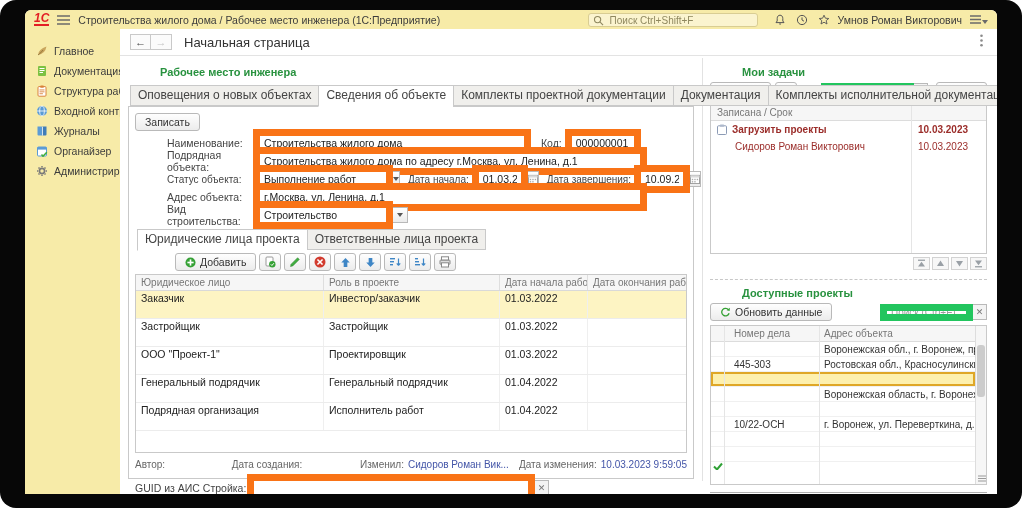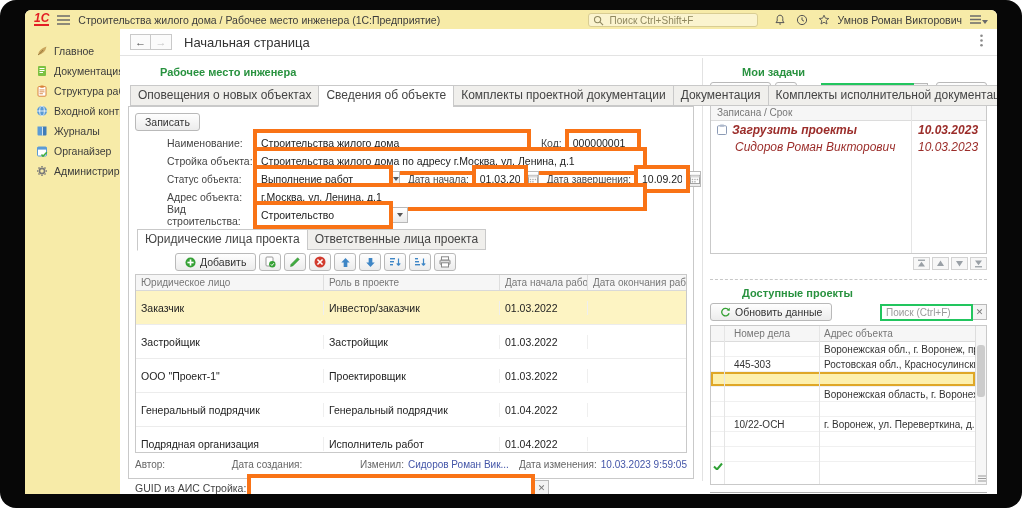--- a/index.html
+++ b/index.html
@@ -43,55 +43,55 @@
 .tab.active { background:#fff; border-bottom:1px solid #fff; margin-bottom:-1px; }
 .panelbox { border:1px solid #c9c9c9; background:#fff; height:373px; padding:5px 6px 4px; position:relative; z-index:1; }
 
 .btn { display:inline-flex; align-items:center; justify-content:center; gap:4px; height:18px; padding:0 9px; background:linear-gradient(#fefefe,#ececec); border:1px solid #b9b9b9; border-radius:3px; font-size:10.5px; color:#333; cursor:pointer; font-family:inherit; white-space:nowrap; }
 .btn.disabled { color:#ababab; }
 .iconbtn { display:inline-flex; align-items:center; justify-content:center; width:22px; height:18px; background:linear-gradient(#fefefe,#ececec); border:1px solid #b9b9b9; border-radius:3px; cursor:pointer; }
 
 .form { margin-top:3px; }
 .frow { display:flex; align-items:center; height:18px; font-size:10.5px; color:#444;padding-left:32px; }
 .flabel { width:86px; flex:none; }
-.finput { height:28px; border:4px solid #f97316; font-size:10.5px; color:#222; padding:0 4px; font-family:inherit; background:#fff; outline:none; }
+.finput { height:28px; border:7px solid #f97316; font-size:10.5px; color:#222; padding:0 4px; font-family:inherit; background:#fff; outline:none; }
 .sm-lbl { margin-left:8px; margin-right:3px; white-space:nowrap; }
 .dropbtn,.calbtn { width:15px; height:16px; border:1px solid #b9b9b9; border-left:none; background:linear-gradient(#fff,#ebebeb); display:flex; align-items:center; justify-content:center; cursor:pointer; }
 .caret { width:0; height:0; border-left:3px solid transparent; border-right:3px solid transparent; border-top:4px solid #555; }
 
 .subtabs { display:flex; margin-top:5px; padding-left:2px; position:relative; z-index:2; }
 .ttoolbar { display:flex; gap:3px; align-items:flex-start; margin-top:3px;padding-left:40px; }
 .grid { border:1px solid #c9c9c9; margin-top:3px; height:179px; overflow:hidden; }
 .g-head { display:flex; background:#f6f6f6; border-bottom:1px solid #d9d9d9; }
 .g-hcell { font-size:10px; color:#777; padding:2px 5px; border-right:1px solid #dedede; white-space:nowrap; overflow:hidden; }
 .g-hcell:last-child { border-right:none; }
-.g-row { display:flex; border-bottom:1px solid #ececec; height:34px;align-items:center; }
+.g-row { display:flex; border-bottom:1px solid #ececec; height:28px; }
 .g-cell { font-size:10.5px; color:#222; padding:1px 5px; border-right:1px solid #efefef; white-space:nowrap; overflow:hidden; }
 .g-cell:last-child { border-right:none; }
 .c1 { width:188px; flex:none; } .c2 { width:176px; flex:none; } .c3 { width:88px; flex:none; } .c4 { flex:1; }
 .g-row.selected { background:#fdf4c3; }
 
 .pfooter { display:flex; align-items:center; font-size:10px; color:#666; margin-top:6px; white-space:nowrap; }
 .blue { color:#4355a8; }
 .guidrow { display:flex; align-items:center; margin-top:4px; font-size:10.5px; color:#444; }
 .clearbtn { width:14px; height:16px; border:1px solid #b9b9b9; border-left:none; background:#f3f3f3; font-size:9px; color:#777; display:flex; align-items:center; justify-content:center; cursor:pointer; }
 
 
 .rightcol { position:absolute; left:590px; top:10px; width:277px; }
 .rc-toolbar { display:flex; align-items:center; margin-top:4px; gap:4px; }
 .search { display:flex; margin-left:auto; }
-.search input { width:93px; height:17px; border:2px solid #22c55e; font-size:10px; padding:0 4px; color:#444; font-family:inherit; outline:none; }
+.search input { width:93px; height:17px; border:7px solid #22c55e; font-size:10px; padding:0 4px; color:#444; font-family:inherit; outline:none; }
 .search input::placeholder { color:#9a9a9a; }
 .morebtn { margin-left:4px; }
 
 .tgrid { border:1px solid #c9c9c9; margin-top:4px; height:150px; position:relative; background:#fff; }
 .tg-divider { position:absolute; top:0; bottom:0; right:74px; width:1px; background:#e5e5e5; }
 .t-head { display:flex; background:#f6f6f6; border-bottom:1px solid #dcdcdc; }
 .t-hcell { font-size:10px; color:#777; padding:2px 6px; white-space:nowrap; }
-.t-row { display:flex; align-items:center; height:17px; color:#9b2d2a; font-size:12px;font-style:italic; }
+.t-row { display:flex; align-items:center; height:17px; color:#9b2d2a; font-size:10px; }
 .t-task { flex:1; display:flex; align-items:center; gap:5px; padding:0 6px; white-space:nowrap; overflow:hidden; }
 .t-date { width:74px; flex:none; padding:0 6px; }
 .t-row.b { font-weight:bold; }
 .t-row .indent { padding-left:24px; }
 
 .pagerow { display:flex; justify-content:flex-end; gap:2px; margin-top:3px; }
 .pagebtn { width:17px; height:13px; border:1px solid #d2d2d2; background:#f7f7f7; display:flex; align-items:center; justify-content:center; cursor:pointer; }
 
 .dash { border-top:1px dashed #c8c8c8; margin:9px 0 7px; }
 
@@ -279,21 +279,21 @@
             <button class="btn">Записать</button>
 
             <div class="form">
               <div class="frow">
                 <span class="flabel">Наименование:</span>
                 <input class="finput" style="width: 278px;" value="Строительства жилого дома">
                 <span class="sm-lbl" style="margin-left:10px;">Код:</span>
                 <input class="finput" style="width: 76px;" value="000000001">
               </div>
               <div class="frow">
-                <span class="flabel">Стройка объекта:</span>
+                <span class="flabel">Подрядная объекта:</span>
                 <input class="finput" style="width: 394px;" value="Строительства жилого дома по адресу г.Москва, ул. Ленина, д.1">
               </div>
               <div class="frow" style="font-size:10px;">
                 <span class="flabel">Статус объекта:</span>
                 <input class="finput" style="width: 140px;" value="Выполнение работ">
                 <span class="dropbtn">
                       <span class="caret"></span>
                     </span>
                 <span class="sm-lbl">Дата начала:</span>
                 <input class="finput" style="width: 56px;" value="01.03.2022">

